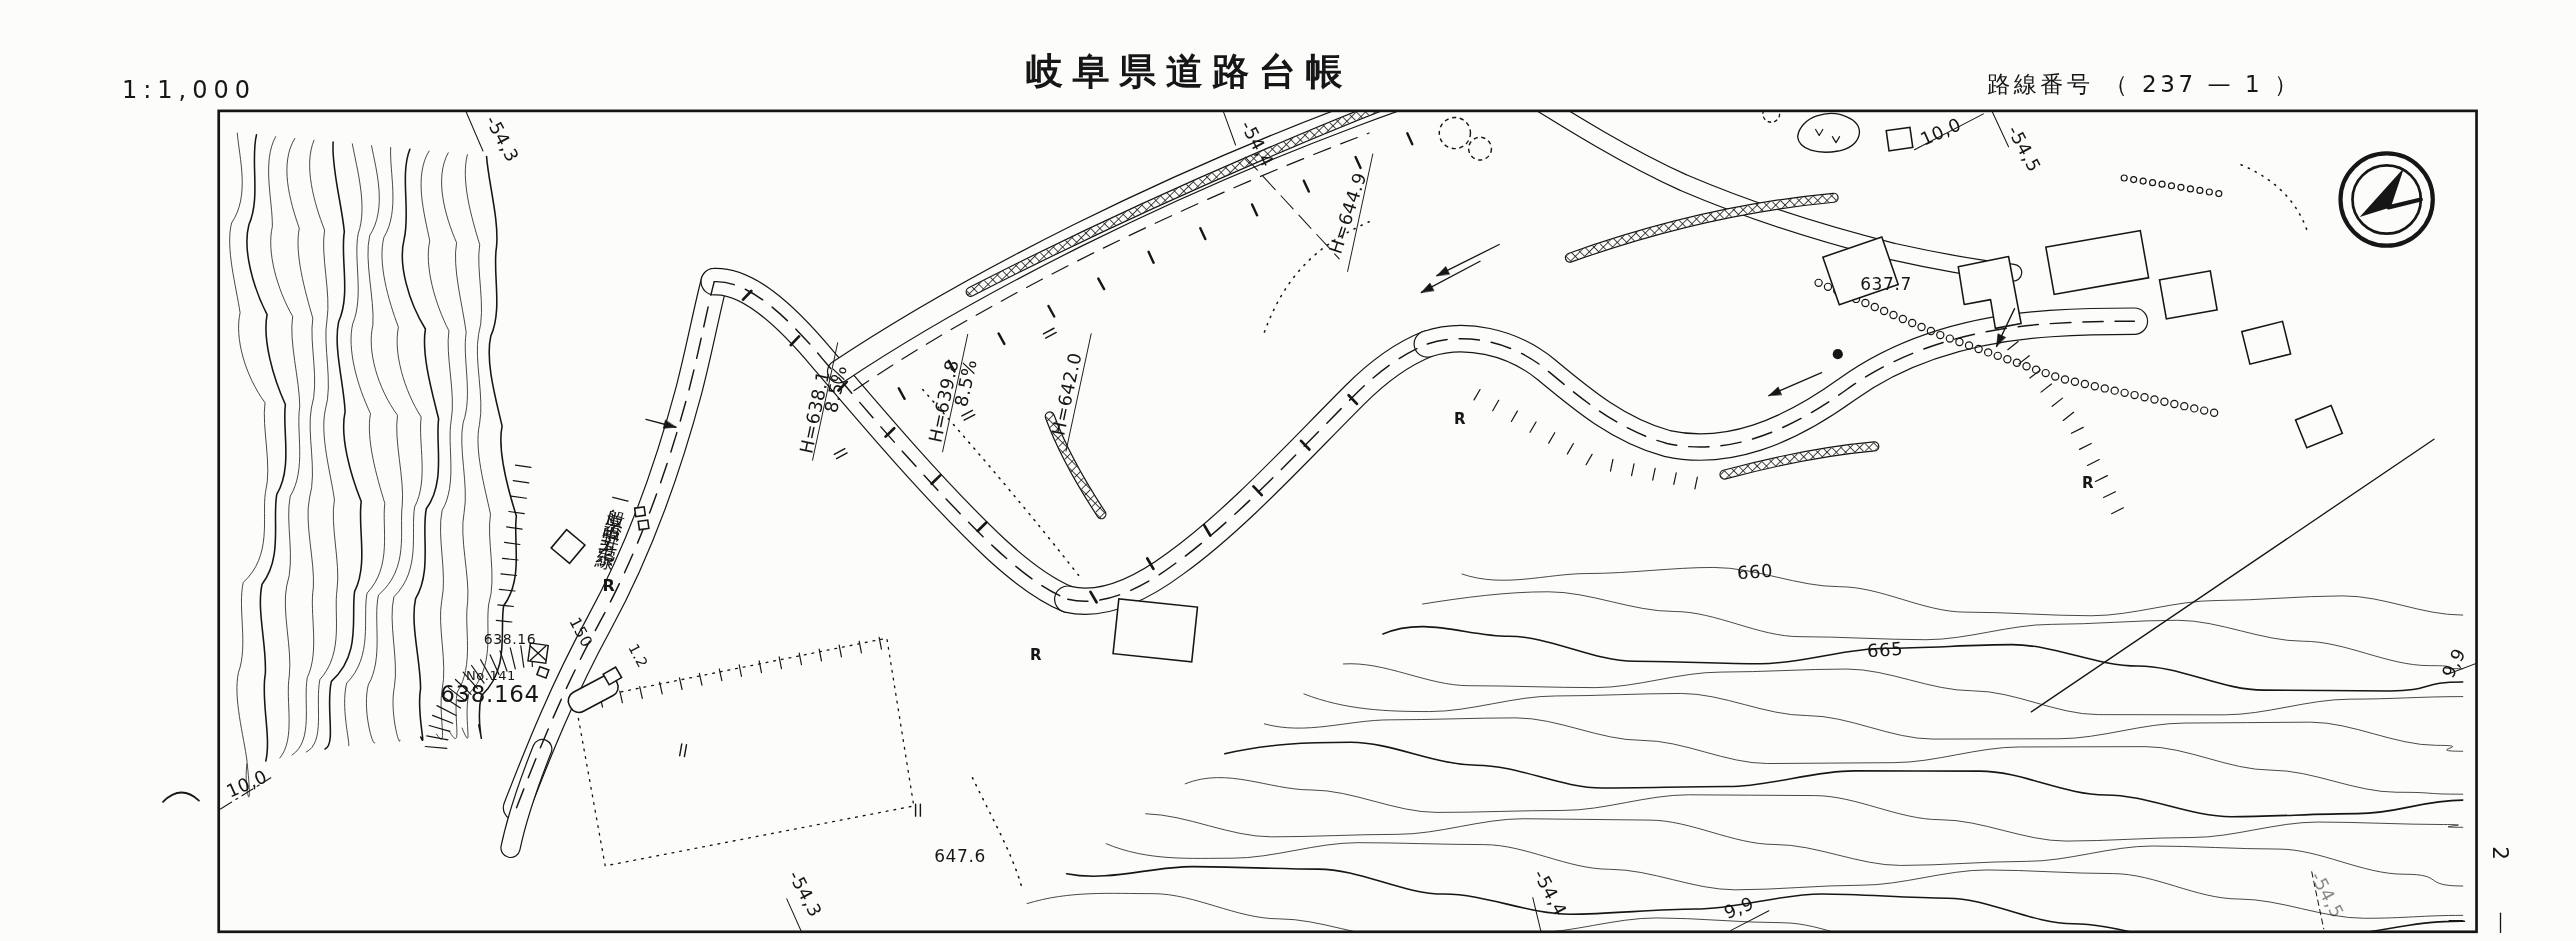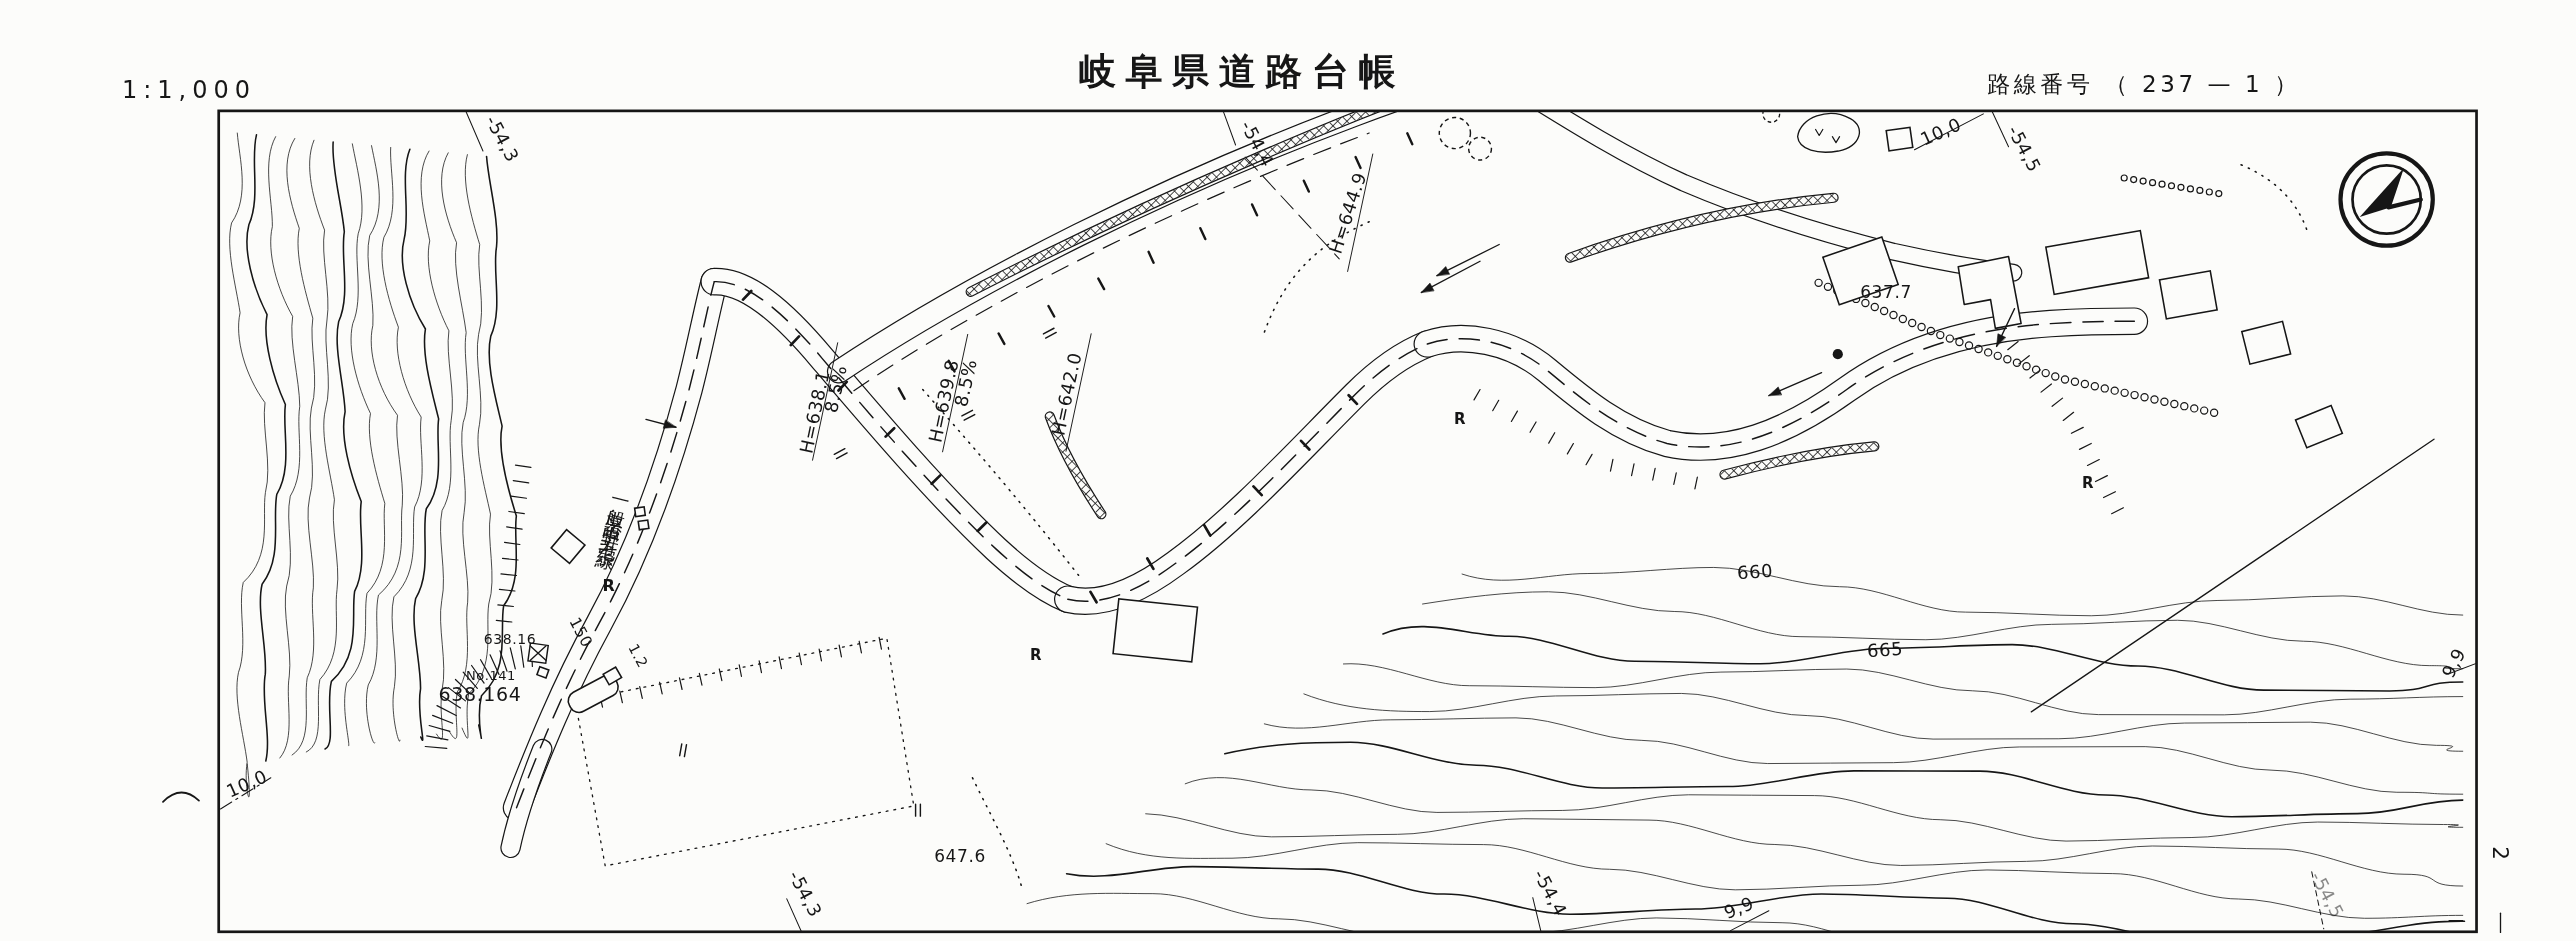--- a/index.html
+++ b/index.html
@@ -5,21 +5,21 @@
   :root{ --ink:#161616; --paper:#fcfcfa; }
   html,body{margin:0;padding:0;background:#e8e8e4;}
   .sheet{position:relative;width:2576px;height:942px;background:var(--paper);overflow:hidden;
          font-family:"DejaVu Sans",sans-serif;color:var(--ink);padding-left:12px;}
   svg{position:absolute;left:0;top:0;}
   .lbl{position:absolute;transform:translate(-50%,-50%) rotate(var(--r,0deg));
        white-space:nowrap;letter-spacing:0.6px;line-height:1;}
   .faint{opacity:.5;}
   .hdr-scale{position:absolute;left:189px;top:90px;transform:translate(-50%,-50%);
        font-size:24px;letter-spacing:6px;}
-  .hdr-title{position:absolute;left:1242px;top:72px;transform:translate(-50%,-50%);
+  .hdr-title{position:absolute;left:1189px;top:72px;transform:translate(-50%,-50%);
        font-size:37px;font-weight:800;letter-spacing:9.6px;}
   .hdr-route{position:absolute;left:2144px;top:84px;transform:translate(-50%,-50%);
        font-size:23px;letter-spacing:3.6px;white-space:nowrap;}
   .page-num{position:absolute;left:2500px;top:853px;transform:translate(-50%,-50%) rotate(90deg);
        font-size:21.6px;}
   .road-name{position:absolute;left:616px;top:517px;transform:translate(-50%,-50%) rotate(14deg);
        writing-mode:vertical-rl;text-orientation:upright;font-size:18.6px;letter-spacing:5.4px;}
 </style>
 </head>
 <body>
@@ -258,27 +258,27 @@
       <div class="lbl" style="left: 1550px; top: 893px; --r: 62deg; font-size: 18px;">-54,4</div>
       <div class="lbl" style="left: 1739px; top: 908px; --r: -22deg; font-size: 18px;">9,9</div>
       <div class="lbl faint" style="left: 2327px; top: 895px; --r: 62deg; font-size: 18px;">-54,5</div>
       <div class="lbl" style="left: 2454px; top: 663px; --r: -63deg; font-size: 18px;">9,9</div>
       <div class="lbl" style="left: 1348px; top: 213px; --r: -72deg; font-size: 18px;">H=644.9</div>
       <div class="lbl" style="left: 815px; top: 412px; --r: -78deg; font-size: 18px;">H=638.1</div>
       <div class="lbl" style="left: 836px; top: 389px; --r: -78deg; font-size: 18px;">8.5%</div>
       <div class="lbl" style="left: 944px; top: 401px; --r: -78deg; font-size: 18px;">H=639.8</div>
       <div class="lbl" style="left: 966px; top: 383px; --r: -78deg; font-size: 18px;">8.5%</div>
       <div class="lbl" style="left: 1067px; top: 394px; --r: -78deg; font-size: 18px;">H=642.0</div>
-      <div class="lbl" style="left: 1886px; top: 292px; --r: 0deg; font-size: 17px;">637.7</div>
+      <div class="lbl" style="left: 1886px; top: 284px; --r: 0deg; font-size: 17px;">637.7</div>
       <div class="lbl" style="left: 1755px; top: 572px; --r: -4deg; font-size: 18px;">660</div>
       <div class="lbl" style="left: 1885px; top: 650px; --r: -4deg; font-size: 18px;">665</div>
       <div class="lbl" style="left: 960px; top: 813px; --r: 0deg; font-size: 17px; margin-top: 43px;">647.6</div>
       <div class="lbl" style="left: 510px; top: 639px; --r: 0deg; font-size: 14px;">638.16</div>
       <div class="lbl" style="left: 491px; top: 675px; --r: 0deg; font-size: 13px;">No.141</div>
-      <div class="lbl" style="left: 480px; top: 694px; --r: 0deg; font-size: 19px;">638.164</div>
+      <div class="lbl" style="left: 490px; top: 694px; --r: 0deg; font-size: 23px;">638.164</div>
       <div class="lbl" style="left: 609px; top: 586px; --r: 0deg; font-size: 16px; font-weight: 700;">R</div>
       <div class="lbl" style="left: 1036px; top: 655px; --r: 0deg; font-size: 15px; font-weight: 700;">R</div>
       <div class="lbl" style="left: 1460px; top: 419px; --r: 0deg; font-size: 15px; font-weight: 700;">R</div>
       <div class="lbl" style="left: 2088px; top: 483px; --r: 0deg; font-size: 15px; font-weight: 700;">R</div>
       <div class="lbl" style="left: 580px; top: 633px; --r: 62deg; font-size: 15.6px;">150</div>
       <div class="lbl" style="left: 638px; top: 656px; --r: 62deg; font-size: 14.4px;">1.2</div>
     </div>
 </div>
 
 

